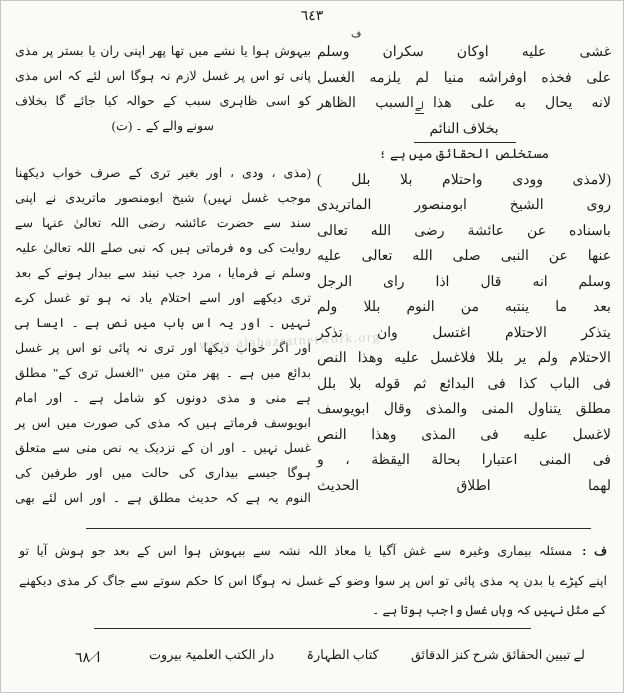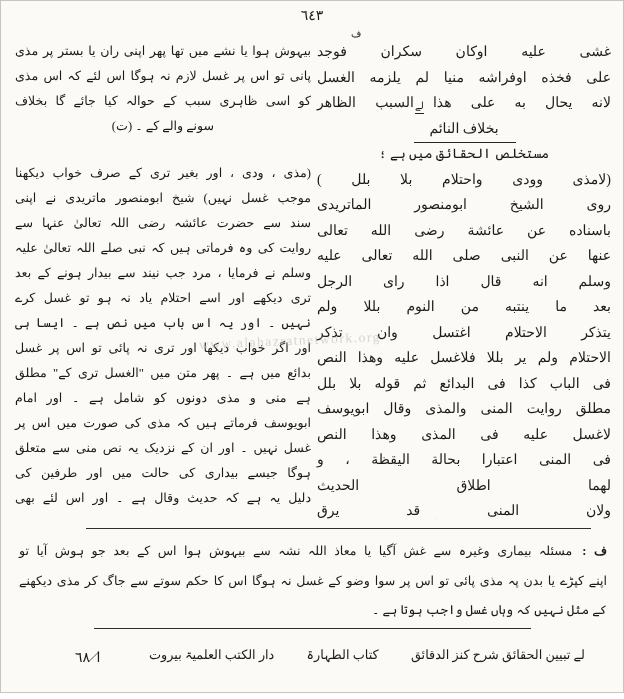--- a/index.html
+++ b/index.html
@@ -49,39 +49,38 @@
 <div class="page">
 
   <div class="pageno">٦٤٣</div>
 
   <div class="col col-right">
     <span class="mark" id="mark-fa">ف</span>
     <span class="mark" id="mark-le">لے</span>
     <div class="rule-under"></div>
     <div>
 
-    <div class="ln">غشى عليه اوكان سكران فوجد</div>
+    <div class="ln">غشى عليه اوكان سكران وسلم</div>
         <div class="ln">على فخذه اوفراشه منيا لم يلزمه الغسل</div>
         <div class="ln">لانه يحال به على هذا السبب الظاهر</div>
         <div class="ln">بخلاف النائم</div>
         <div class="ln">مستخلص الحقائق میں ہے ؛</div>
         <div class="ln">(لامذى وودى واحتلام بلا بلل )</div>
         <div class="ln">روى الشيخ ابومنصور الماتريدى</div>
         <div class="ln">باسناده عن عائشة رضى الله تعالى</div>
         <div class="ln">عنها عن النبى صلى الله تعالى عليه</div>
         <div class="ln">وسلم انه قال اذا راى الرجل</div>
         <div class="ln">بعد ما ينتبه من النوم بللا ولم</div>
         <div class="ln">يتذكر الاحتلام اغتسل وان تذكر</div>
         <div class="ln">الاحتلام ولم ير بللا فلاغسل عليه وهذا النص</div>
         <div class="ln">فى الباب كذا فى البدائع ثم قوله بلا بلل</div>
-        <div class="ln">مطلق روایت المنى والمذى وقال ابويوسف</div>
+        <div class="ln">مطلق يتناول المنى والمذى وقال ابويوسف</div>
         <div class="ln">لاغسل عليه فى المذى وهذا النص</div>
         <div class="ln">فى المنى اعتبارا بحالة اليقظة ، و</div>
         <div class="ln">لهما اطلاق الحديث</div>
-        <div class="ln">ولان المنى قد يرق</div>
       </div>
   </div>
 
   <div class="col col-left">
     <div>
 
     <div class="ln">بیہوش ہوا یا نشے میں تھا پھر اپنی ران یا بستر پر مذی</div>
         <div class="ln">پانی تو اس پر غسل لازم نہ ہوگا اس لئے کہ اس مذی</div>
         <div class="ln">کو اسی ظاہری سبب کے حوالہ کیا جائے گا بخلاف</div>
         <div class="ln">سونے والے کے ۔ (ت)</div>
@@ -91,21 +90,21 @@
         <div class="ln">روایت کی وہ فرماتی ہیں کہ نبی صلے اللہ تعالیٰ علیہ</div>
         <div class="ln">وسلم نے فرمایا ، مرد جب نیند سے بیدار ہونے کے بعد</div>
         <div class="ln">تری دیکھے اور اسے احتلام یاد نہ ہو تو غسل کرے</div>
         <div class="ln">نہیں ۔ اور یہ اس باب میں نص ہے ۔ ایسا ہی</div>
         <div class="ln">اور اگر خواب دیکھا اور تری نہ پائی تو اس پر غسل</div>
         <div class="ln">بدائع میں ہے ۔ پھر متن میں "الغسل تری کے" مطلق</div>
         <div class="ln">ہے منی و مذی دونوں کو شامل ہے ۔ اور امام</div>
         <div class="ln">ابویوسف فرماتے ہیں کہ مذی کی صورت میں اس پر</div>
         <div class="ln">غسل نہیں ۔ اور ان کے نزدیک یہ نص منی سے متعلق</div>
         <div class="ln">ہوگا جیسے بیداری کی حالت میں اور طرفین کی</div>
-        <div class="ln">دلیل یہ ہے کہ حدیث وقال ہے ۔ اور اس لئے بھی</div>
+        <div class="ln">النوم یہ ہے کہ حدیث مطلق ہے ۔ اور اس لئے بھی</div>
       </div>
   </div>
 
   <div class="watermark">www.alahazratnetwork.org</div>
 
   <div class="divider" id="div1"></div>
 
   <div class="footnote">
     <div class="fn-ln">
       <span class="fn-mark">ف :</span><span>مسئلہ بیماری وغیرہ سے غش آگیا یا معاذ اللہ نشہ سے بیہوش ہوا اس کے بعد جو ہوش آیا تو</span>

